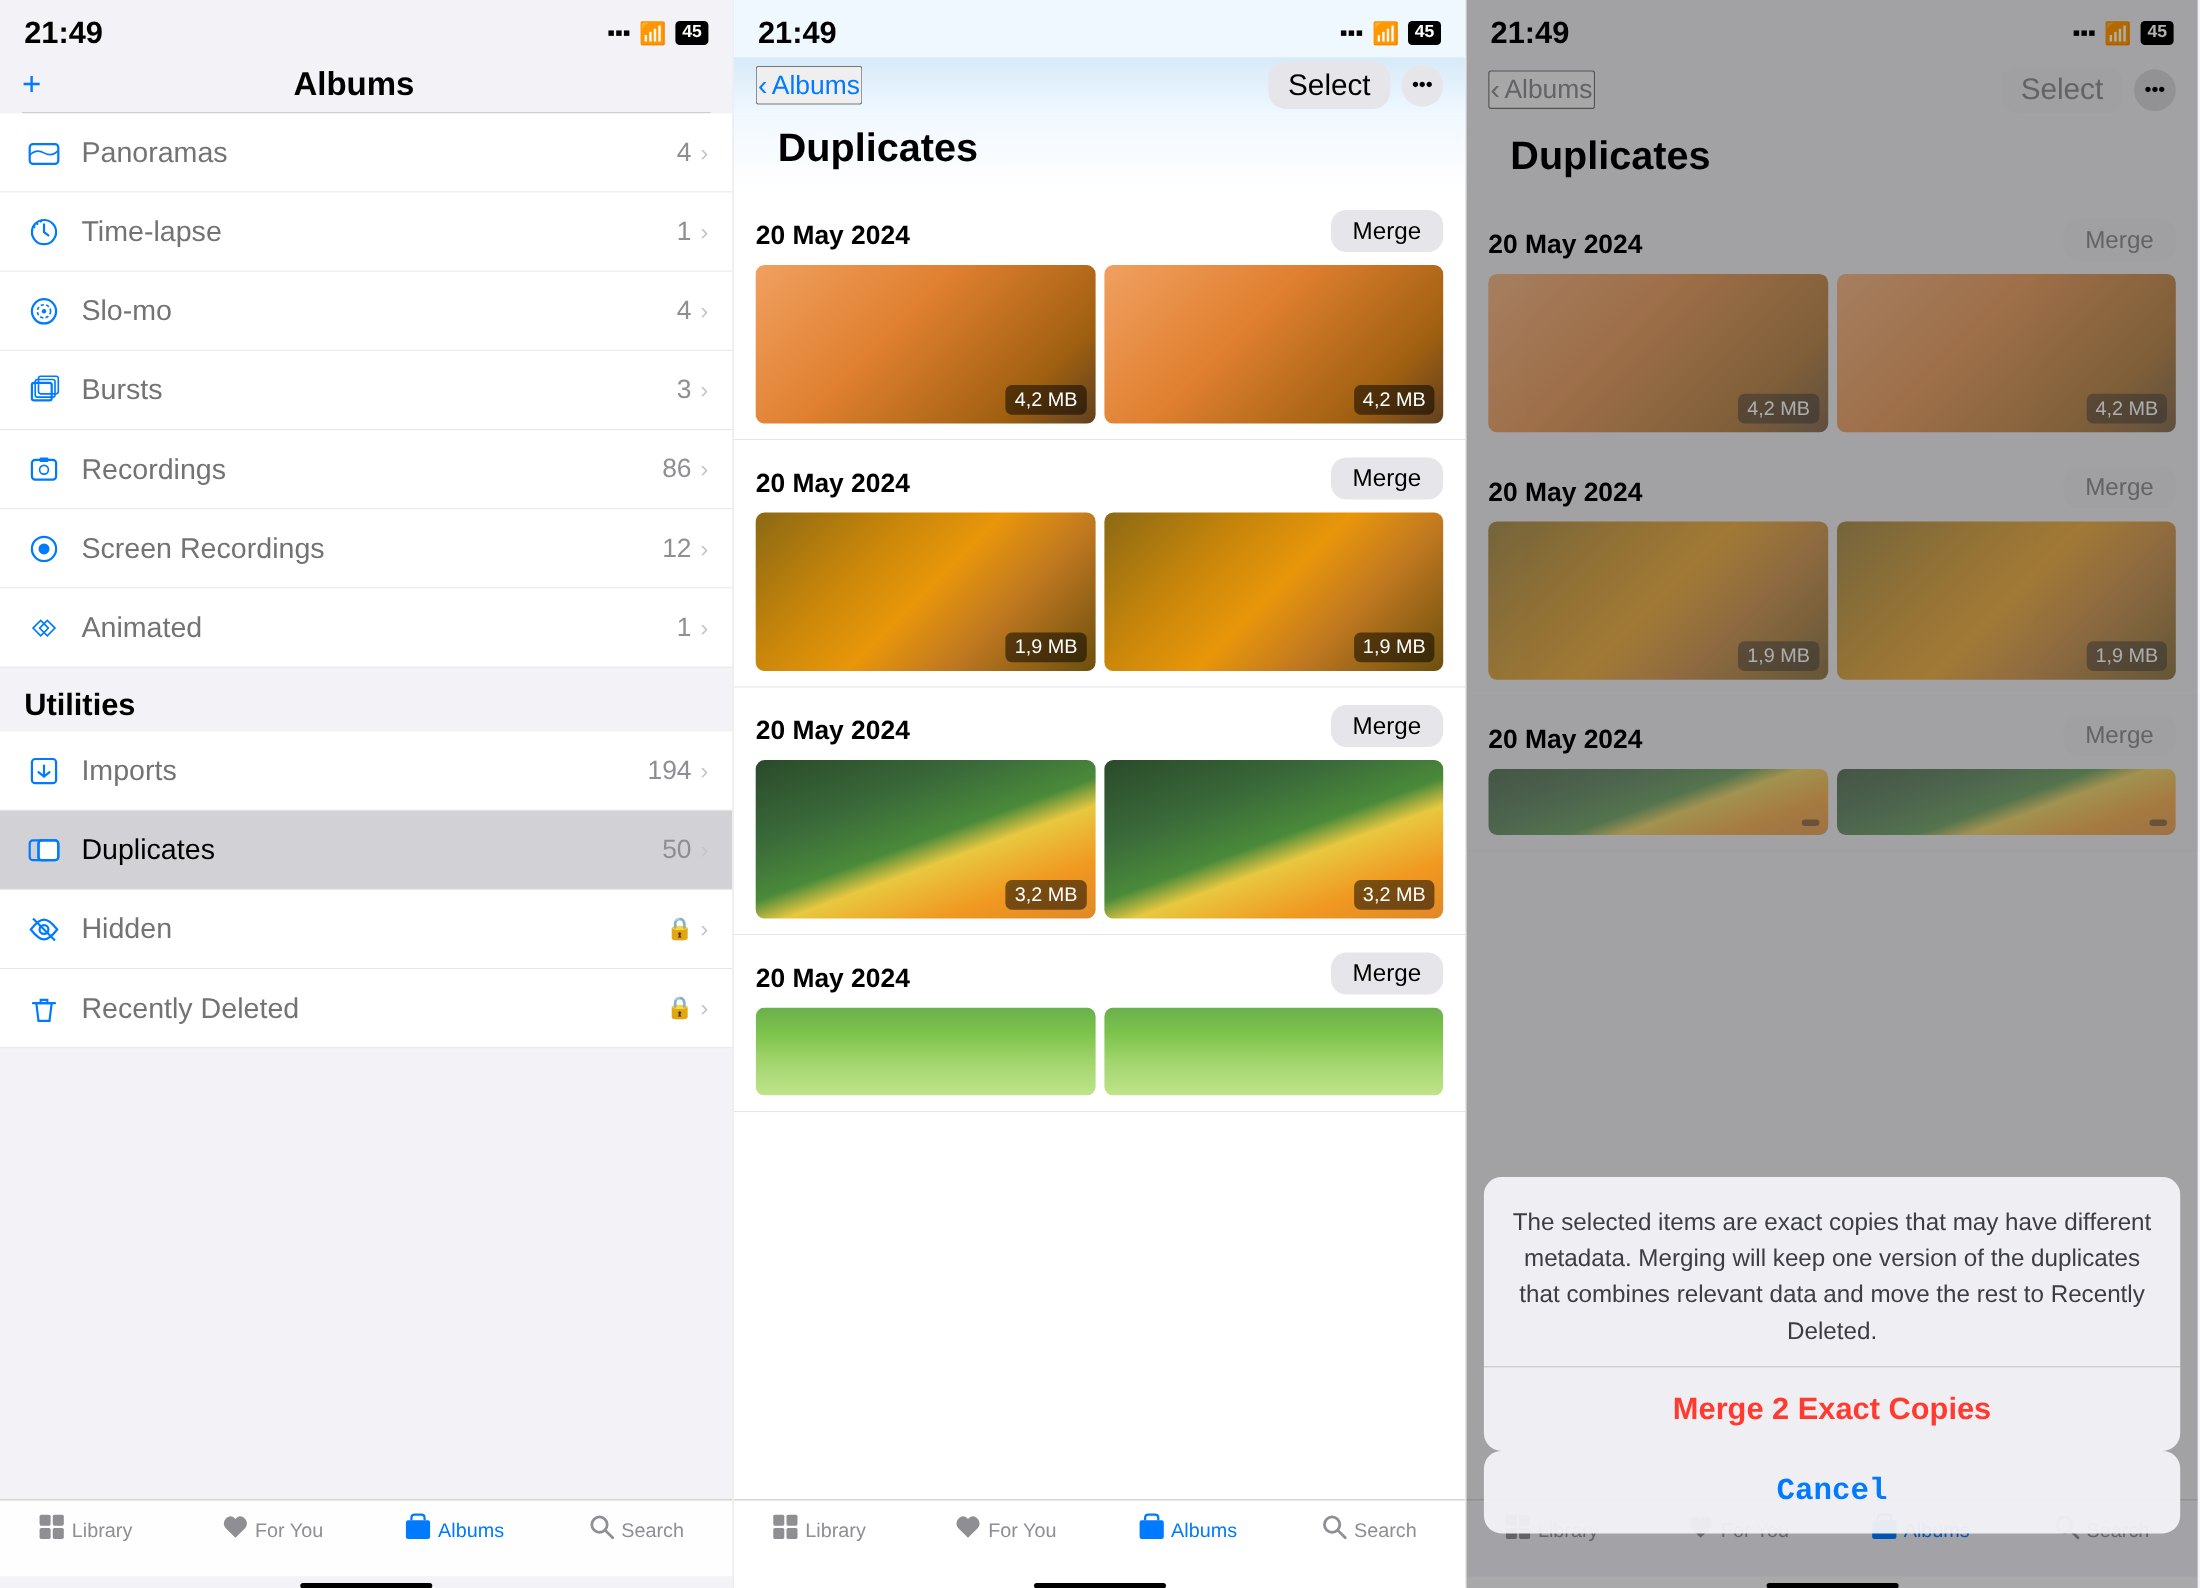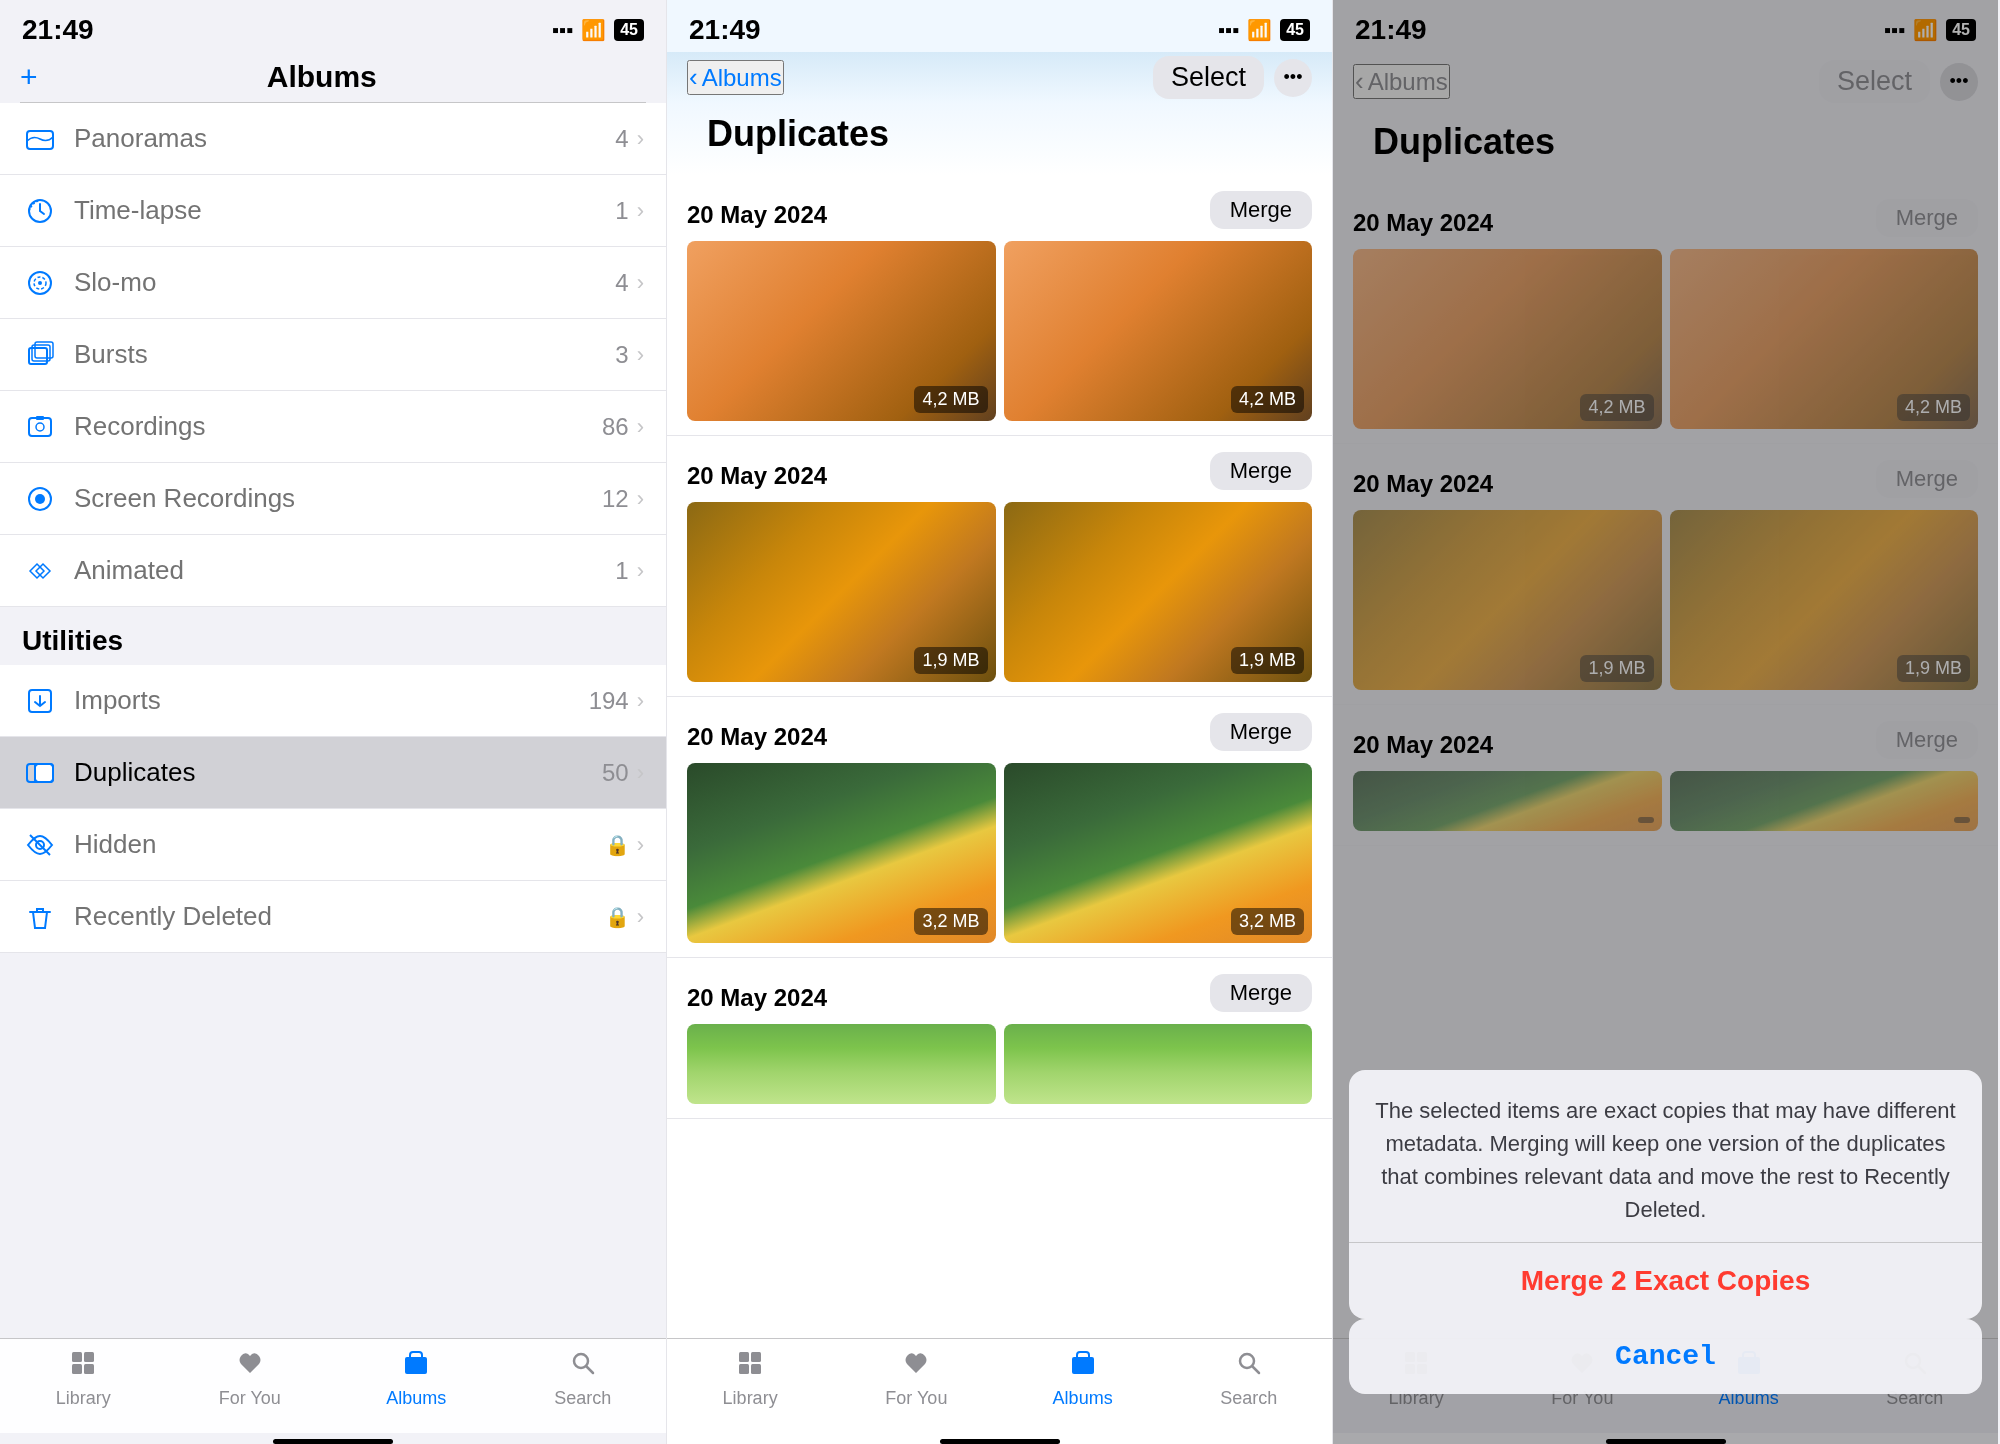--- a/index.html
+++ b/index.html
@@ -183,21 +183,21 @@
     .tab-bar {
       display: flex;
       justify-content: space-around;
       align-items: center;
       padding: 10px 0 24px;
       background: rgba(255,255,255,0.9);
       border-top: 1px solid #c6c6c8;
     }
     .tab-item {
       display: flex;
-      flex-direction: column;
+      flex-direction: row;
       align-items: center;
       gap: 4px;
       cursor: pointer;
       min-width: 100px;
     }
     .tab-icon {
       font-size: 28px;
       color: #8e8e93;
     }
     .tab-icon.active {
@@ -258,21 +258,21 @@
       color: #000;
       cursor: pointer;
     }
     .dup-photos {
       display: flex;
       gap: 8px;
       margin-bottom: 14px;
     }
     .dup-photo {
       flex: 1;
-      height: 180px;
+      height: 144px;
       border-radius: 8px;
       overflow: hidden;
       position: relative;
       background: #c0c0c0;
     }
     .dup-photo-size {
       position: absolute;
       bottom: 8px;
       right: 8px;
       background: rgba(0,0,0,0.5);

